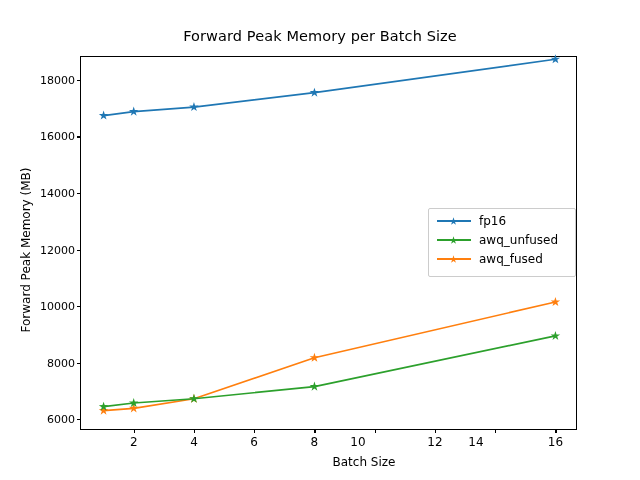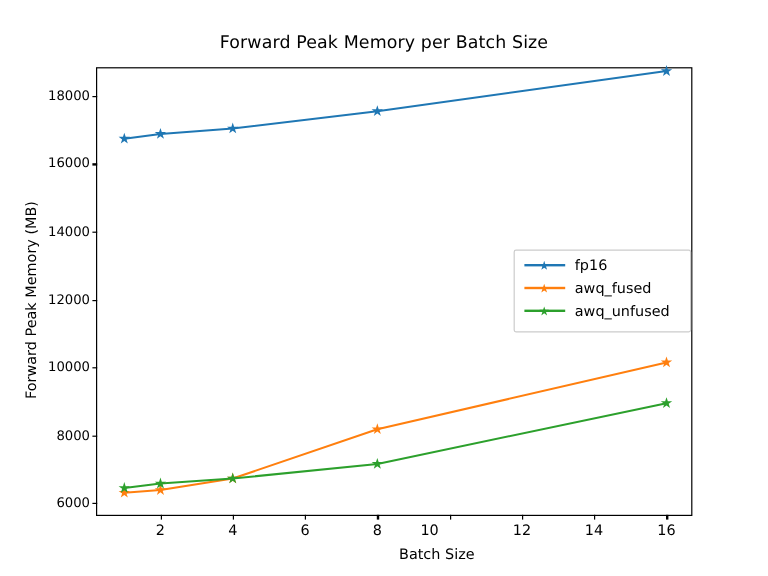--- a/index.html
+++ b/index.html
@@ -203,52 +203,52 @@
         <div class="xtick-label" style="left: 112.955px;">4</div>
         <div class="xtick-mark" style="left: 112.955px;"></div>
         <div class="xtick-label" style="left: 173.197px;">6</div>
         <div class="xtick-mark" style="left: 173.197px;"></div>
         <div class="xtick-label" style="left: 233.439px;">8</div>
         <div class="xtick-mark" style="left: 233.439px;"></div>
         <div class="xtick-label" style="left: 277px;">10</div>
         <div class="xtick-mark" style="left: 293.682px;"></div>
         <div class="xtick-label" style="left: 353.924px;">12</div>
         <div class="xtick-mark" style="left: 353.924px;"></div>
-        <div class="xtick-label" style="left: 414px;">14</div>
+        <div class="xtick-label" style="left: 395px;">14</div>
         <div class="xtick-mark" style="left: 414.167px;"></div>
         <div class="xtick-label" style="left: 474.409px;">16</div>
         <div class="xtick-mark" style="left: 474.409px;"></div>
       </div>
 
     <div id="legend-box">
         <div class="legend-row">
           <span class="legend-swatch">
             <span class="lline" style="background: rgb(31, 119, 180);"></span>
             <svg class="lstar" viewBox="0 0 10 10">
               <path d="M5.00,0.40L6.03,3.58L9.37,3.58L6.67,5.54L7.70,8.72L5.00,6.76L2.30,8.72L3.33,5.54L0.63,3.58L3.97,3.58Z" fill="#1f77b4"></path>
             </svg>
           </span>
           <span class="legend-label">fp16</span>
         </div>
         <div class="legend-row">
           <span class="legend-swatch">
+            <span class="lline" style="background: rgb(44, 160, 44);"></span>
+            <svg class="lstar" viewBox="0 0 10 10">
+              <path d="M5.00,0.40L6.03,3.58L9.37,3.58L6.67,5.54L7.70,8.72L5.00,6.76L2.30,8.72L3.33,5.54L0.63,3.58L3.97,3.58Z" fill="#2ca02c"></path>
+            </svg>
+          </span>
+          <span class="legend-label">awq_unfused</span>
+        </div>
+        <div class="legend-row">
+          <span class="legend-swatch">
             <span class="lline" style="background: rgb(255, 127, 14);"></span>
             <svg class="lstar" viewBox="0 0 10 10">
               <path d="M5.00,0.40L6.03,3.58L9.37,3.58L6.67,5.54L7.70,8.72L5.00,6.76L2.30,8.72L3.33,5.54L0.63,3.58L3.97,3.58Z" fill="#ff7f0e"></path>
             </svg>
           </span>
           <span class="legend-label">awq_fused</span>
         </div>
-        <div class="legend-row">
-          <span class="legend-swatch">
-            <span class="lline" style="background: rgb(44, 160, 44);"></span>
-            <svg class="lstar" viewBox="0 0 10 10">
-              <path d="M5.00,0.40L6.03,3.58L9.37,3.58L6.67,5.54L7.70,8.72L5.00,6.76L2.30,8.72L3.33,5.54L0.63,3.58L3.97,3.58Z" fill="#2ca02c"></path>
-            </svg>
-          </span>
-          <span class="legend-label">awq_unfused</span>
-        </div>
       </div>
   </div>
 
   <div id="xlabel">Batch Size</div>
 
 </div>
 
 </body></html>

